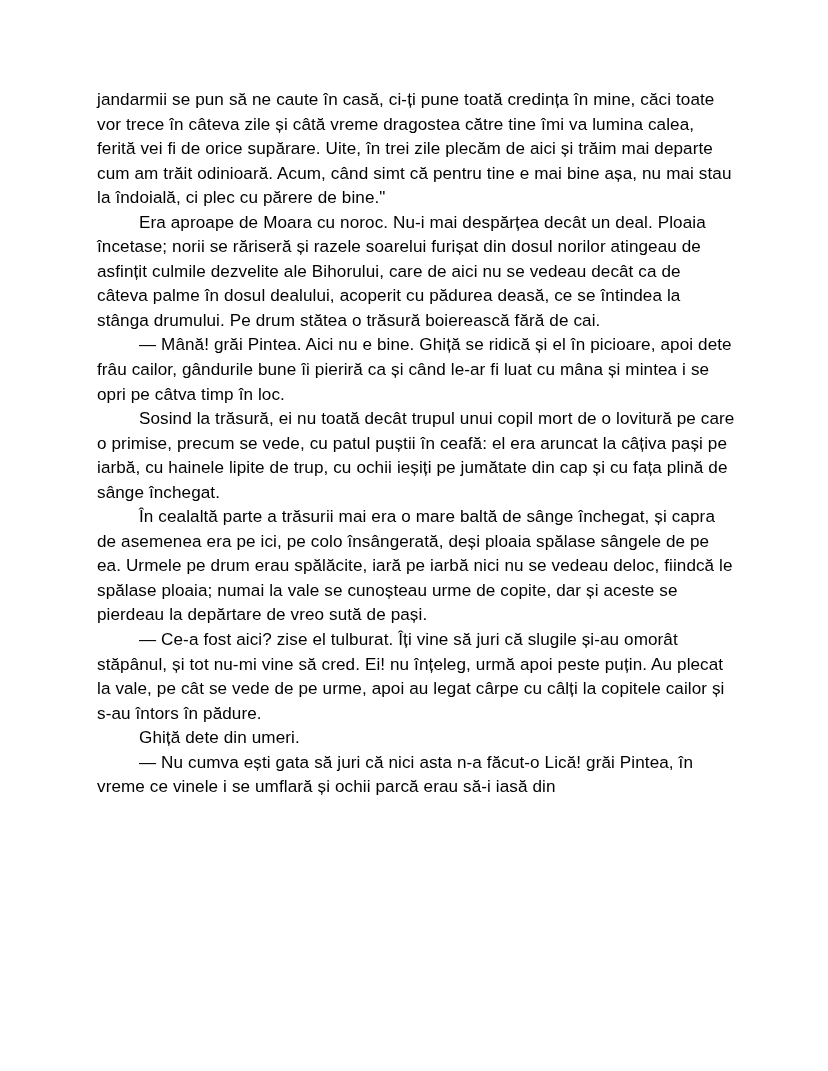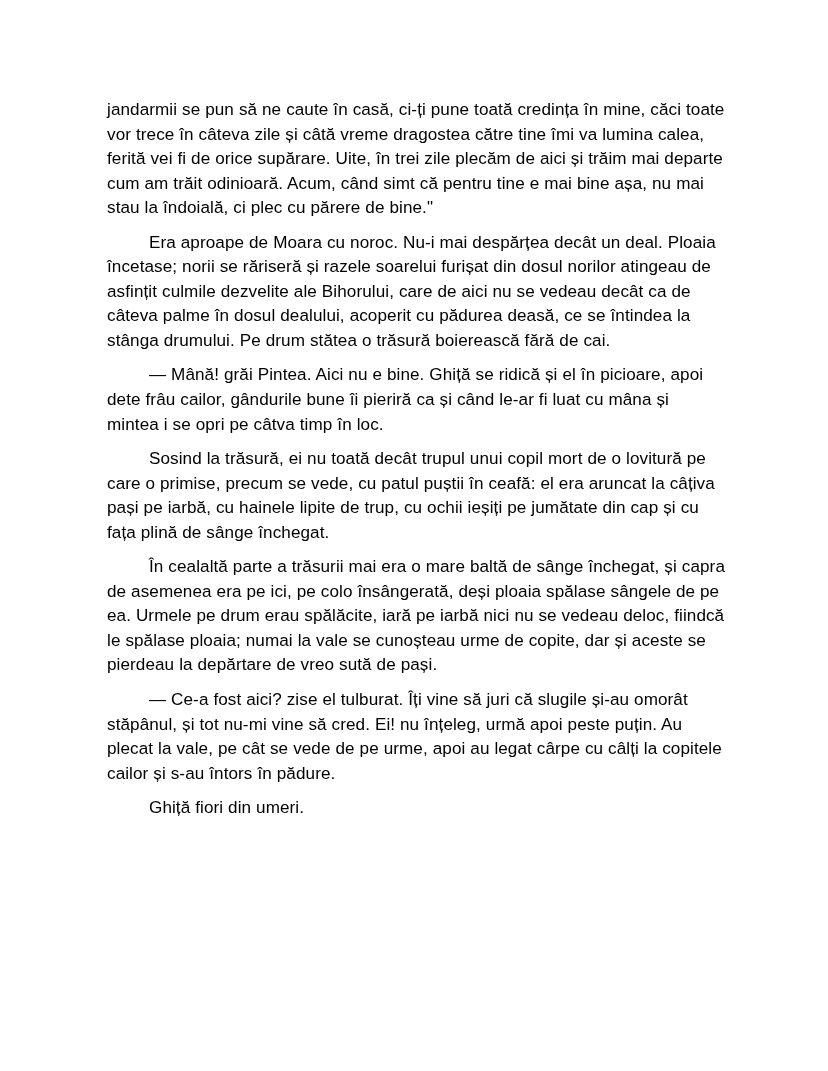--- a/index.html
+++ b/index.html
@@ -33,21 +33,21 @@
     line-height: 24.55px;
     color: #000000;
     text-align: left;
     letter-spacing: 0.005em;
     word-spacing: 0.005em;
     hyphens: none;
     -webkit-hyphens: none;
   }
 
   .para {
-    margin: 10px;
+    margin: 0;
     padding: 0;
     text-indent: 42px;
     white-space: normal;
   }
 
   
   .para.continuation {
     text-indent: 0;
   }
 </style>
@@ -64,17 +64,18 @@
 
     <p class="para">— Mână! grăi Pintea. Aici nu e bine. Ghiță se ridică și el în picioare, apoi dete frâu cailor, gândurile bune îi pieriră ca și când le-ar fi luat cu mâna și mintea i se opri pe câtva timp în loc.</p>
 
     <p class="para">Sosind la trăsură, ei nu toată decât trupul unui copil mort de o lovitură pe care o primise, precum se vede, cu patul puștii în ceafă: el era aruncat la câțiva pași pe iarbă, cu hainele lipite de trup, cu ochii ieșiți pe jumătate din cap și cu fața plină de sânge închegat.</p>
 
     <p class="para">În cealaltă parte a trăsurii mai era o mare baltă de sânge închegat, și capra de asemenea era pe ici, pe colo însângerată, deși ploaia spălase sângele de pe ea. Urmele pe drum erau spălăcite, iară pe iarbă nici nu se vedeau deloc, fiindcă le spălase ploaia; numai la vale se cunoșteau urme de copite, dar și aceste se pierdeau la depărtare de vreo sută de pași.</p>
 
 
     <p class="para">— Ce-a fost aici? zise el tulburat. Îți vine să juri că slugile și-au omorât stăpânul, și tot nu-mi vine să cred. Ei! nu înțeleg, urmă apoi peste puțin. Au plecat la vale, pe cât se vede de pe urme, apoi au legat cârpe cu câlți la copitele cailor și s-au întors în pădure.</p>
 
-    <p class="para">Ghiță fiori din umeri.</p>
+    <p class="para">Ghiță dete din umeri.</p>
 
+    <p class="para">— Nu cumva ești gata să juri că nici asta n-a făcut-o Lică! grăi Pintea, în vreme ce vinele i se umflară și ochii parcă erau să-i iasă din</p>
 
   </div>
 </div>
 
 </body></html>

